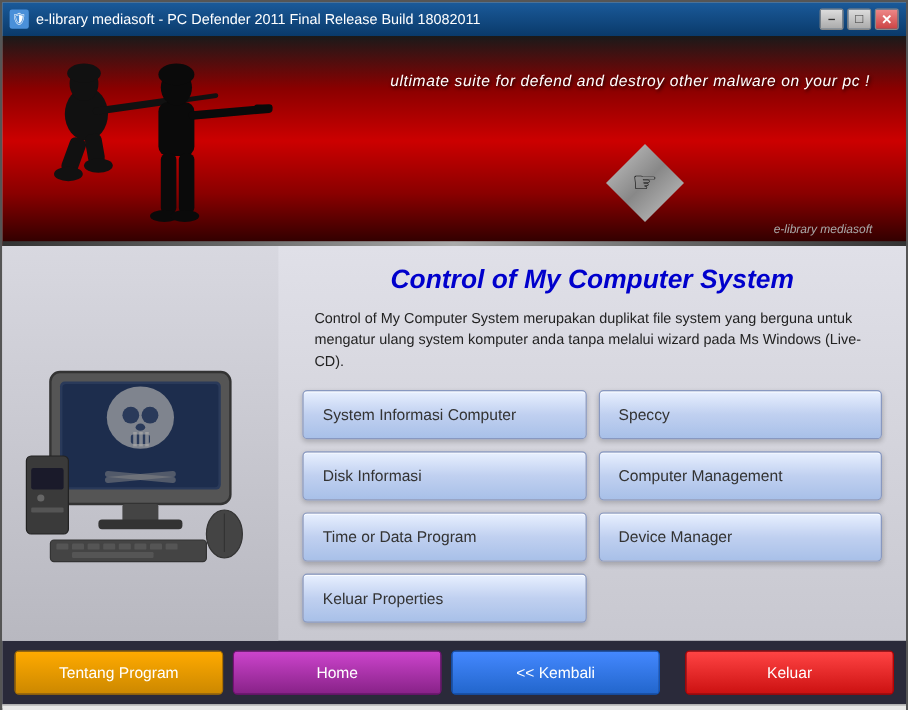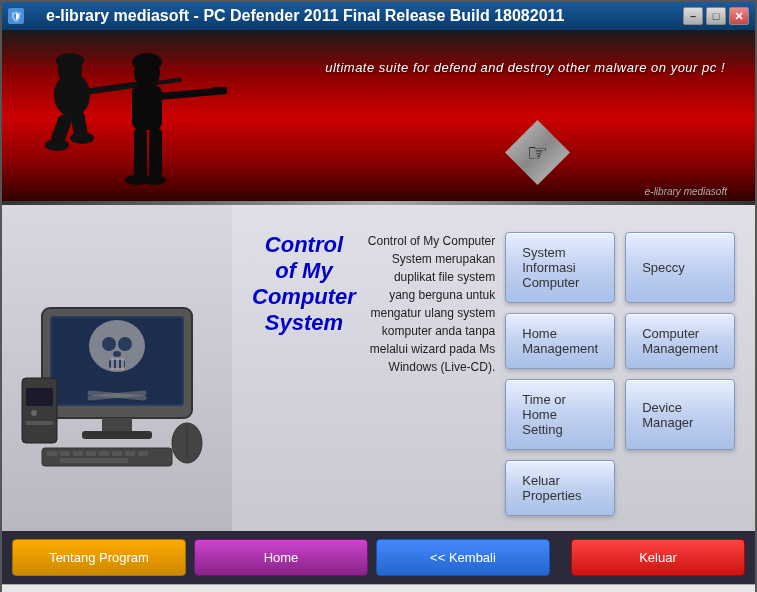--- a/index.html
+++ b/index.html
@@ -44,23 +44,22 @@
       border-radius: 2px;
       display: flex;
       align-items: center;
       justify-content: center;
       font-size: 10px;
       color: white;
     }
 
     .titlebar-title {
       color: white;
-      font-size: 16px;
-      font-weight: bold;
-      margin-left: 16px;
+      font-size: 12px;
+      font-weight: normal;
     }
 
     .titlebar-buttons {
       display: flex;
       gap: 3px;
     }
 
     .title-btn {
       width: 20px;
       height: 18px;
@@ -174,37 +173,36 @@
       justify-content: center;
       position: relative;
       overflow: hidden;
       flex-shrink: 0;
     }
 
     .right-content {
       flex: 1;
       padding: 15px 20px;
       display: flex;
-      flex-direction: row;
-      margin-top: 12px;
+      flex-direction: column;
     }
 
     .section-title {
       font-size: 22px;
       font-weight: bold;
       color: #0000cc;
       text-align: center;
       margin-bottom: 10px;
       font-style: italic;
     }
 
     .section-description {
       font-size: 12px;
       color: #222;
-      text-align: right;
+      text-align: left;
       line-height: 1.5;
       margin-bottom: 15px;
       padding: 0 10px;
     }
 
     
     .button-grid {
       display: grid;
       grid-template-columns: 1fr 1fr;
       gap: 10px;
@@ -420,23 +418,23 @@
       </svg>
     </div>
 
     <div class="right-content">
       <div class="section-title">Control of My Computer System</div>
       <div class="section-description">Control of My Computer System merupakan duplikat file system yang berguna untuk mengatur ulang system komputer anda tanpa melalui wizard pada Ms Windows (Live-CD).</div>
 
       <div class="button-grid">
         <button class="action-btn">System Informasi Computer</button>
         <button class="action-btn">Speccy</button>
-        <button class="action-btn">Home Management</button>
+        <button class="action-btn">Disk Informasi</button>
         <button class="action-btn">Computer Management</button>
-        <button class="action-btn">Time or Home Setting</button>
+        <button class="action-btn">Time or Data Program</button>
         <button class="action-btn">Device Manager</button>
         <button class="action-btn">Keluar Properties</button>
       </div>
     </div>
   </div>
 
   <div class="bottom-bar">
     <button class="nav-btn btn-orange">Tentang Program</button>
     <button class="nav-btn btn-purple">Home</button>
     <button class="nav-btn btn-blue">&lt;&lt; Kembali</button>

